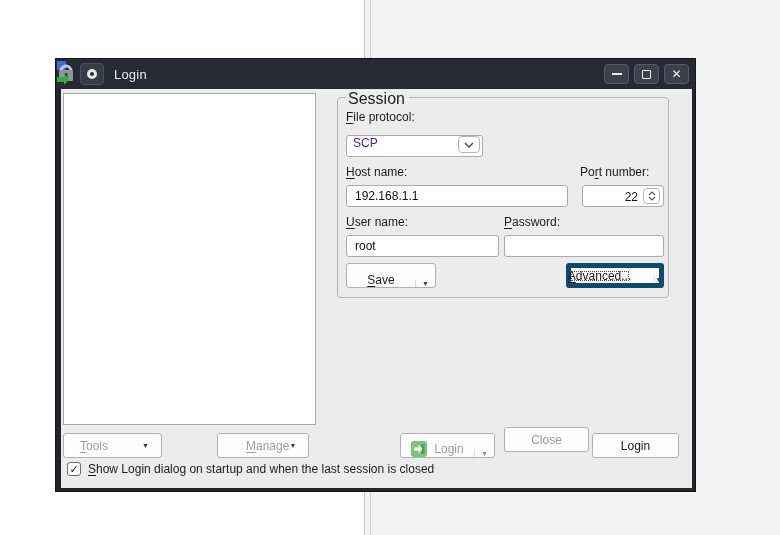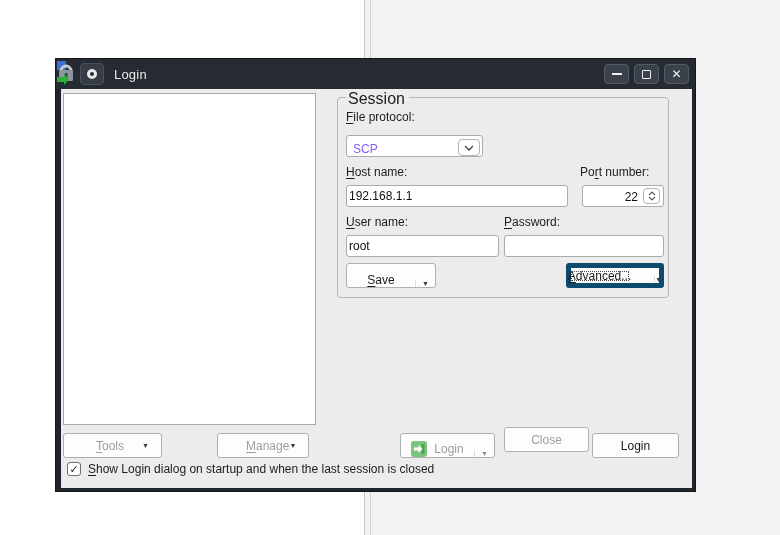--- a/index.html
+++ b/index.html
@@ -31,24 +31,24 @@
   .sitelist { position:absolute; left:2px; top:4px; width:253px; height:332px; background:#ffffff; border:1px solid #a9a9a9; }
 
   
   .session { position:absolute; left:276px; top:8px; width:332px; height:201px; border:1px solid #b5b5b5; border-radius:4px; }
   .legend { position:absolute; left:8px; top:-8px; background:#ececec; padding:0 4px 0 2px; font-size:16px; color:#222; }
 
   .lbl { position:absolute; font-size:12px; color:#1c1c1c; white-space:nowrap; }
   .lbl u, .chk-label u, .btn u { text-decoration:underline; text-underline-offset:2px; }
 
   .tbox { position:absolute; background:#fff; border:1px solid #ababab; border-radius:3px; font-size:12px; color:#111;
-          padding:0 2px; font-family:"Liberation Sans","DejaVu Sans",sans-serif; outline:none; }
+          padding:0 8px; font-family:"Liberation Sans","DejaVu Sans",sans-serif; outline:none; }
 
   .combo { position:absolute; left:8px; top:37px; width:137px; height:22px; background:#fff; border:1px solid #ababab; border-radius:3px;
-           display:flex; align-items:flex-end; font-size:12px; color:#8b5cf6; padding-left:6px; }
+           display:flex; align-items:flex-start; font-size:12px; color:#4c1d95; padding-left:6px; }
   .combo-btn { margin-left:auto; margin-right:2px; width:22px; height:17px; border:1px solid #b5b5b5; border-radius:4px;
                display:flex; align-items:center; justify-content:center; background:#fff; }
 
   .spinner { position:absolute; right:3px; top:2px; width:17px; height:16px; border:1px solid #b5b5b5; border-radius:4px;
              display:flex; flex-direction:column; align-items:center; justify-content:center; background:#fff; }
 
   
   .btn { background:#fdfdfd; border:1px solid #b0b0b0; border-radius:3px; font-size:12px; color:#1a1a1a;
          display:flex; align-items:center; justify-content:center; position:absolute; cursor:default; }
   .btn.disabled { color:#9e9e9e; }
@@ -157,21 +157,21 @@
           <span class="focus-dots"></span>
           <span><u>A</u>dvanced...</span>
         </span>
         <span class="arrow">
             <span class="dd-arrow">▼</span>
           </span>
       </div>
     </fieldset>
 
     <div class="btn disabled" style="left:2px; top:344px; width:99px; height:25px; justify-content:space-between; padding:0 12px">
-      <span style="margin-left:20px"><u>T</u>ools</span>
+      <span style="margin-left:4px"><u>T</u>ools</span>
       <span class="dd-arrow">▼</span>
     </div>
 
     <div class="btn disabled" style="left:156px; top:344px; width:92px; height:25px; justify-content:space-between; padding:0 20px">
       <span style="margin-left:8px"><u>M</u>anage</span>
       <span class="dd-arrow">▼</span>
     </div>
 
     <div class="btn split disabled" style="left:339px; top:344px; width:95px; height:25px">
       <span class="main">

